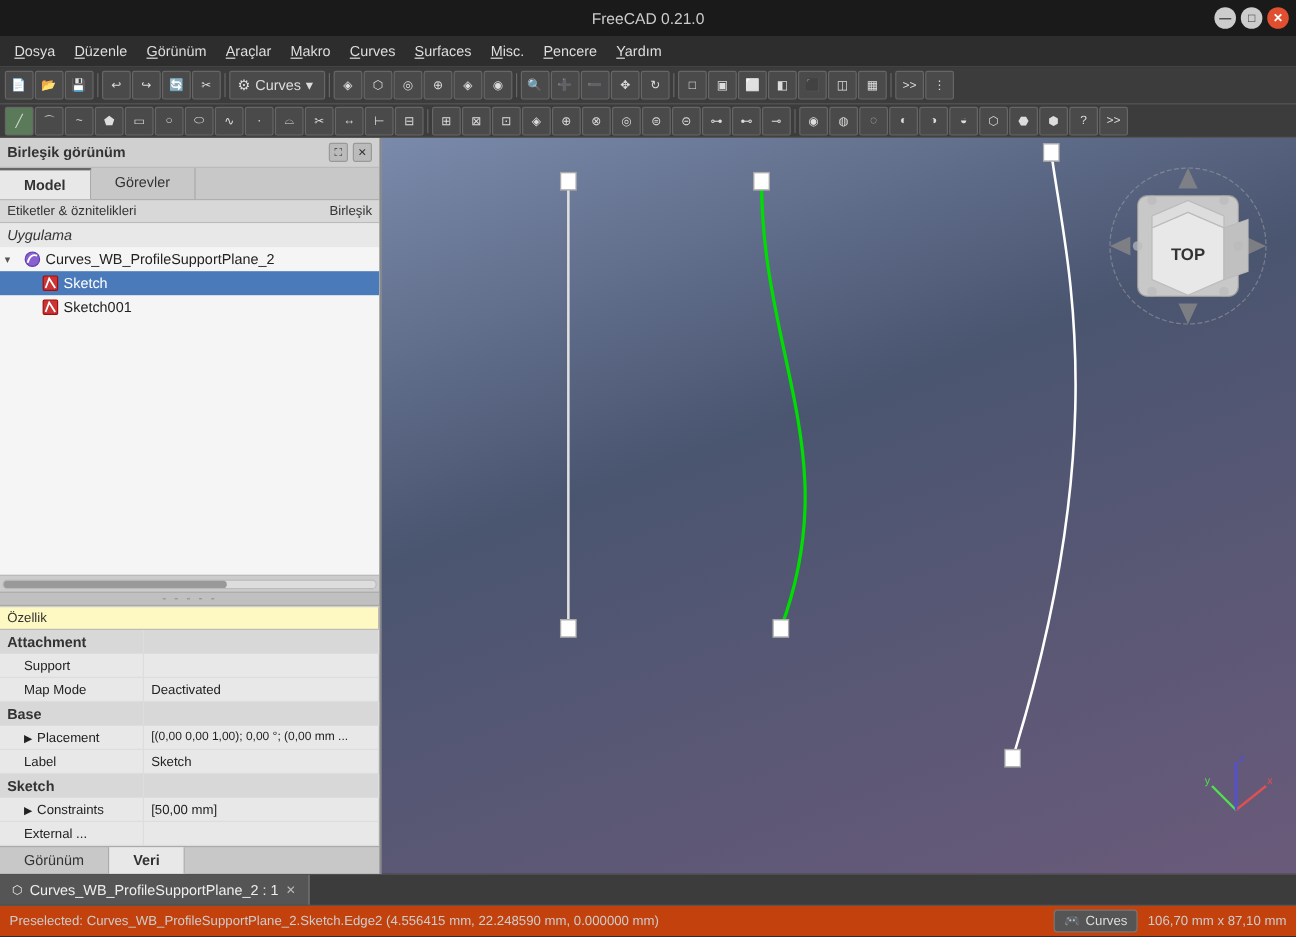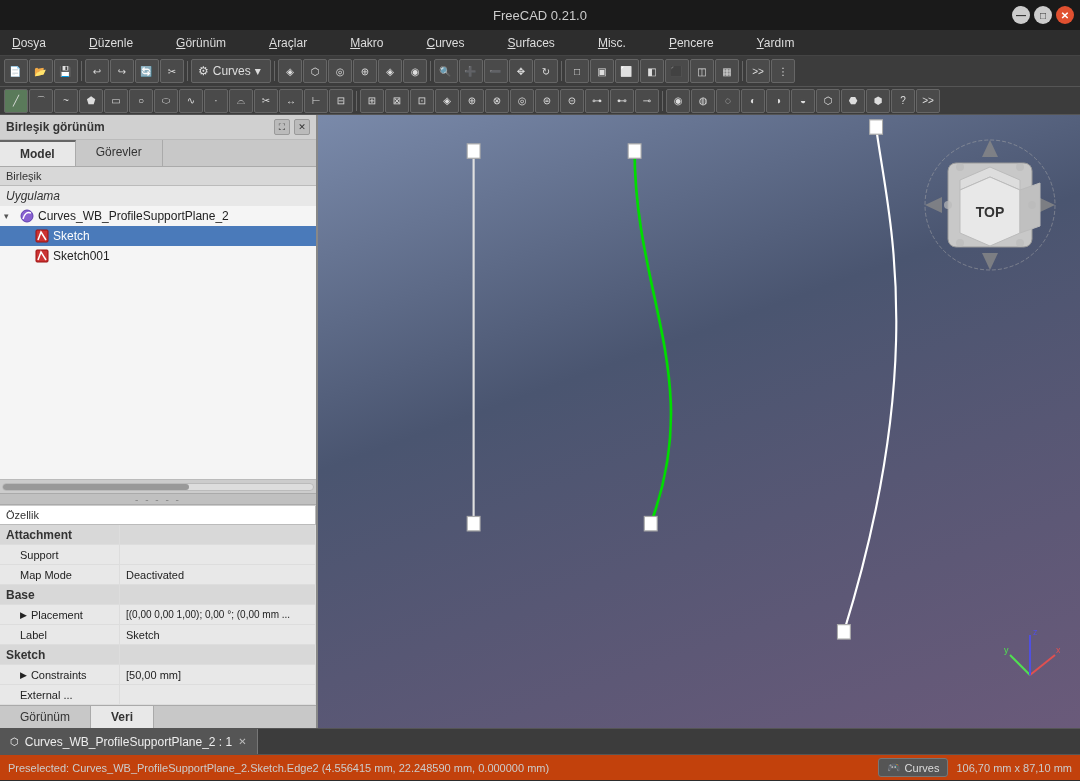--- a/index.html
+++ b/index.html
@@ -29,21 +29,20 @@
     .win-btn.close { background: #e05030; color: #fff; }
 
     
     #menubar {
       height: 26px;
       background: #2d2d2d;
       display: flex;
       align-items: center;
       padding: 0 4px;
       border-bottom: 1px solid #444;
-      gap: 27px;
     }
     .menu-item {
       padding: 3px 8px;
       color: #ddd;
       cursor: pointer;
       white-space: nowrap;
     }
 
     
     #toolbars {
@@ -217,21 +216,21 @@
       cursor: ns-resize;
       letter-spacing: 2px;
     }
 
     
     .props-panel {
       flex-shrink: 0;
     }
     .props-header {
       display: flex;
-      background: #ffffff;
+      background: #fef9c3;
       border-bottom: 1px solid #bbb;
       border-top: 1px solid #ccc;
     }
     .props-col-header {
       padding: 3px 6px;
       font-size: 11px;
       color: #333;
       border-right: 1px solid #bbb;
     }
     .props-col-header:first-child { width: 120px; }
@@ -481,20 +480,21 @@
         <button class="panel-ctrl-btn">✕</button>
       </div>
     </div>
 
     <div class="tab-bar">
       <div class="tab active">Model</div>
       <div class="tab">Görevler</div>
     </div>
 
     <div class="labels-row">
+      <span class="labels-text">Etiketler &amp; öznitelikleri</span>
       <span class="aciklama-text">Birleşik</span>
     </div>
 
     <div class="section-label">
       <span>Uygulama</span>
     </div>
 
     <div class="tree-area">
 
       <div class="tree-item">

